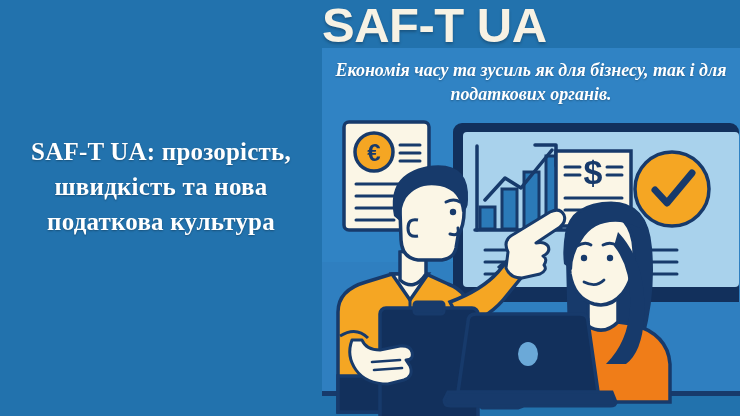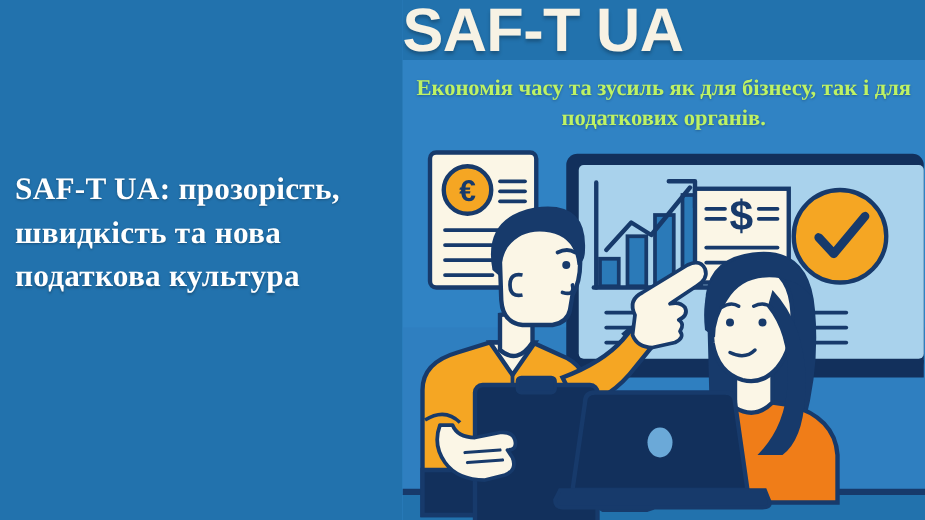--- a/index.html
+++ b/index.html
@@ -21,21 +21,21 @@
   }
   .right-topband{
     position:absolute;left:322px;top:0;width:418px;height:48px;
     background:#2272ad;
   }
 
   
   .left-head{
     position:absolute;left:0;top:134;width:322px;
     top:134px;
-    text-align:left;
+    text-align:center;
     color:#ffffff;
     font-family:"Liberation Serif",serif;
     font-weight:bold;
     font-size:25px;
     line-height:35px;
     letter-spacing:.2px;
     text-shadow:0 1px 2px rgba(0,0,0,.30);
     padding:0 12px;
     box-sizing:border-box;
   }
@@ -48,28 +48,29 @@
     font-family:"Liberation Sans",sans-serif;
     font-weight:bold;
     font-size:49px;
     line-height:52px;
     letter-spacing:-0.5px;
     text-shadow:0 2px 3px rgba(0,0,0,.25);
   }
   .brand-sub{
     position:absolute;left:322px;top:58px;width:418px;
     text-align:center;
-    color:#bef264;
+    color:#ffffff;
     font-family:"Liberation Serif",serif;
     font-weight:bold;
     font-size:18px;
     line-height:24px;
     text-shadow:0 1px 2px rgba(0,0,0,.28);
     padding:0 4px;
     box-sizing:border-box;
+    font-style:italic;
   }
 
   
   .illo{position:absolute;left:322px;top:112px;width:418px;height:304px;}
   .illo svg{display:block;width:418px;height:304px;}
 </style>
 </head>
 <body>
 
 <div id="stage">

